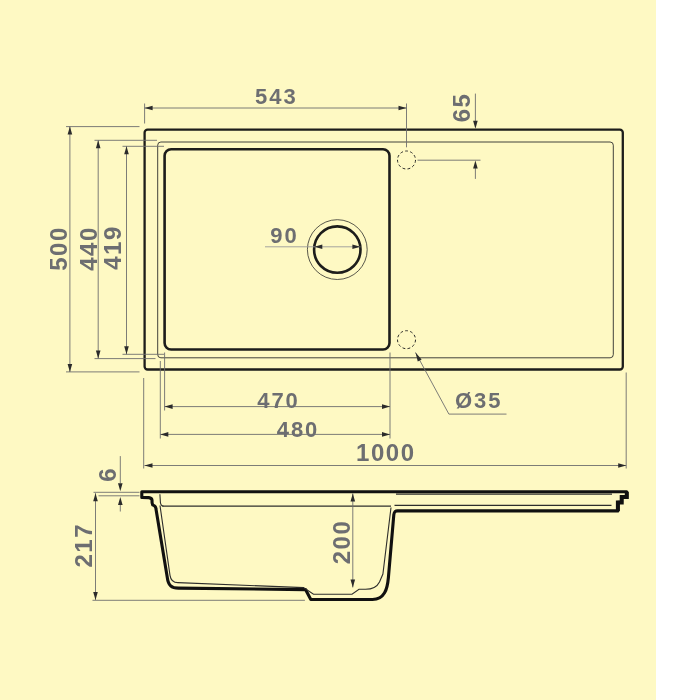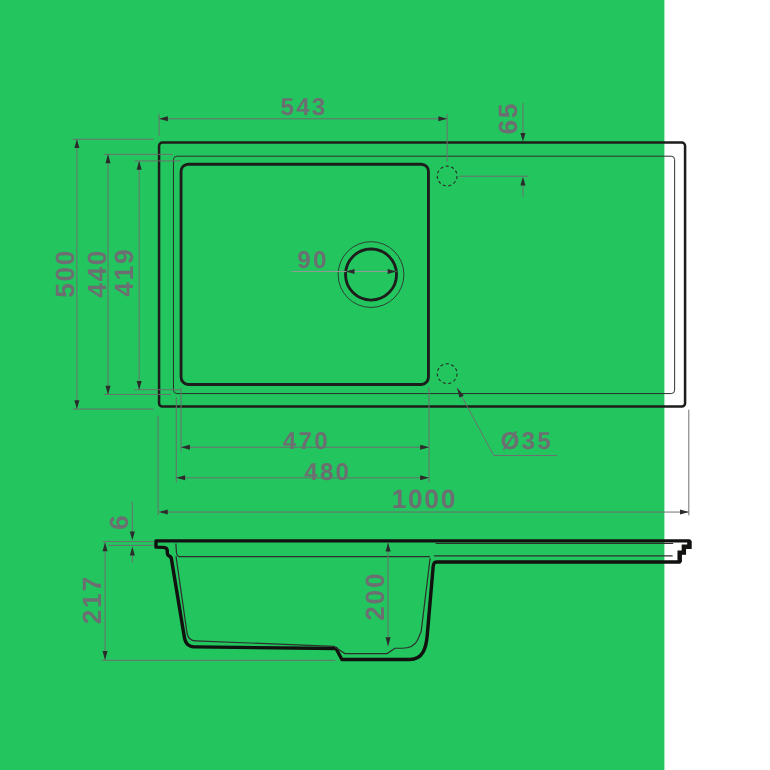--- a/index.html
+++ b/index.html
@@ -1,16 +1,16 @@
 <!DOCTYPE html>
 <html><head>
 <meta charset="utf-8">
 <style>
   html,body{margin:0;padding:0;background:#ffffff;}
-  .wrap{width:604px;height:700px;position:relative;background:#22c55e;}
+  .wrap{width:656px;height:700px;position:relative;background:#fef9c3;}
   text{font-family:"Liberation Sans", sans-serif;font-weight:bold;fill:#6d6e71;}
 </style>
 </head>
 <body>
 <div class="wrap">
 <svg width="700" height="700" viewBox="0 0 700 700" xmlns="http://www.w3.org/2000/svg">
 <defs>
 </defs>
 
 <g>

